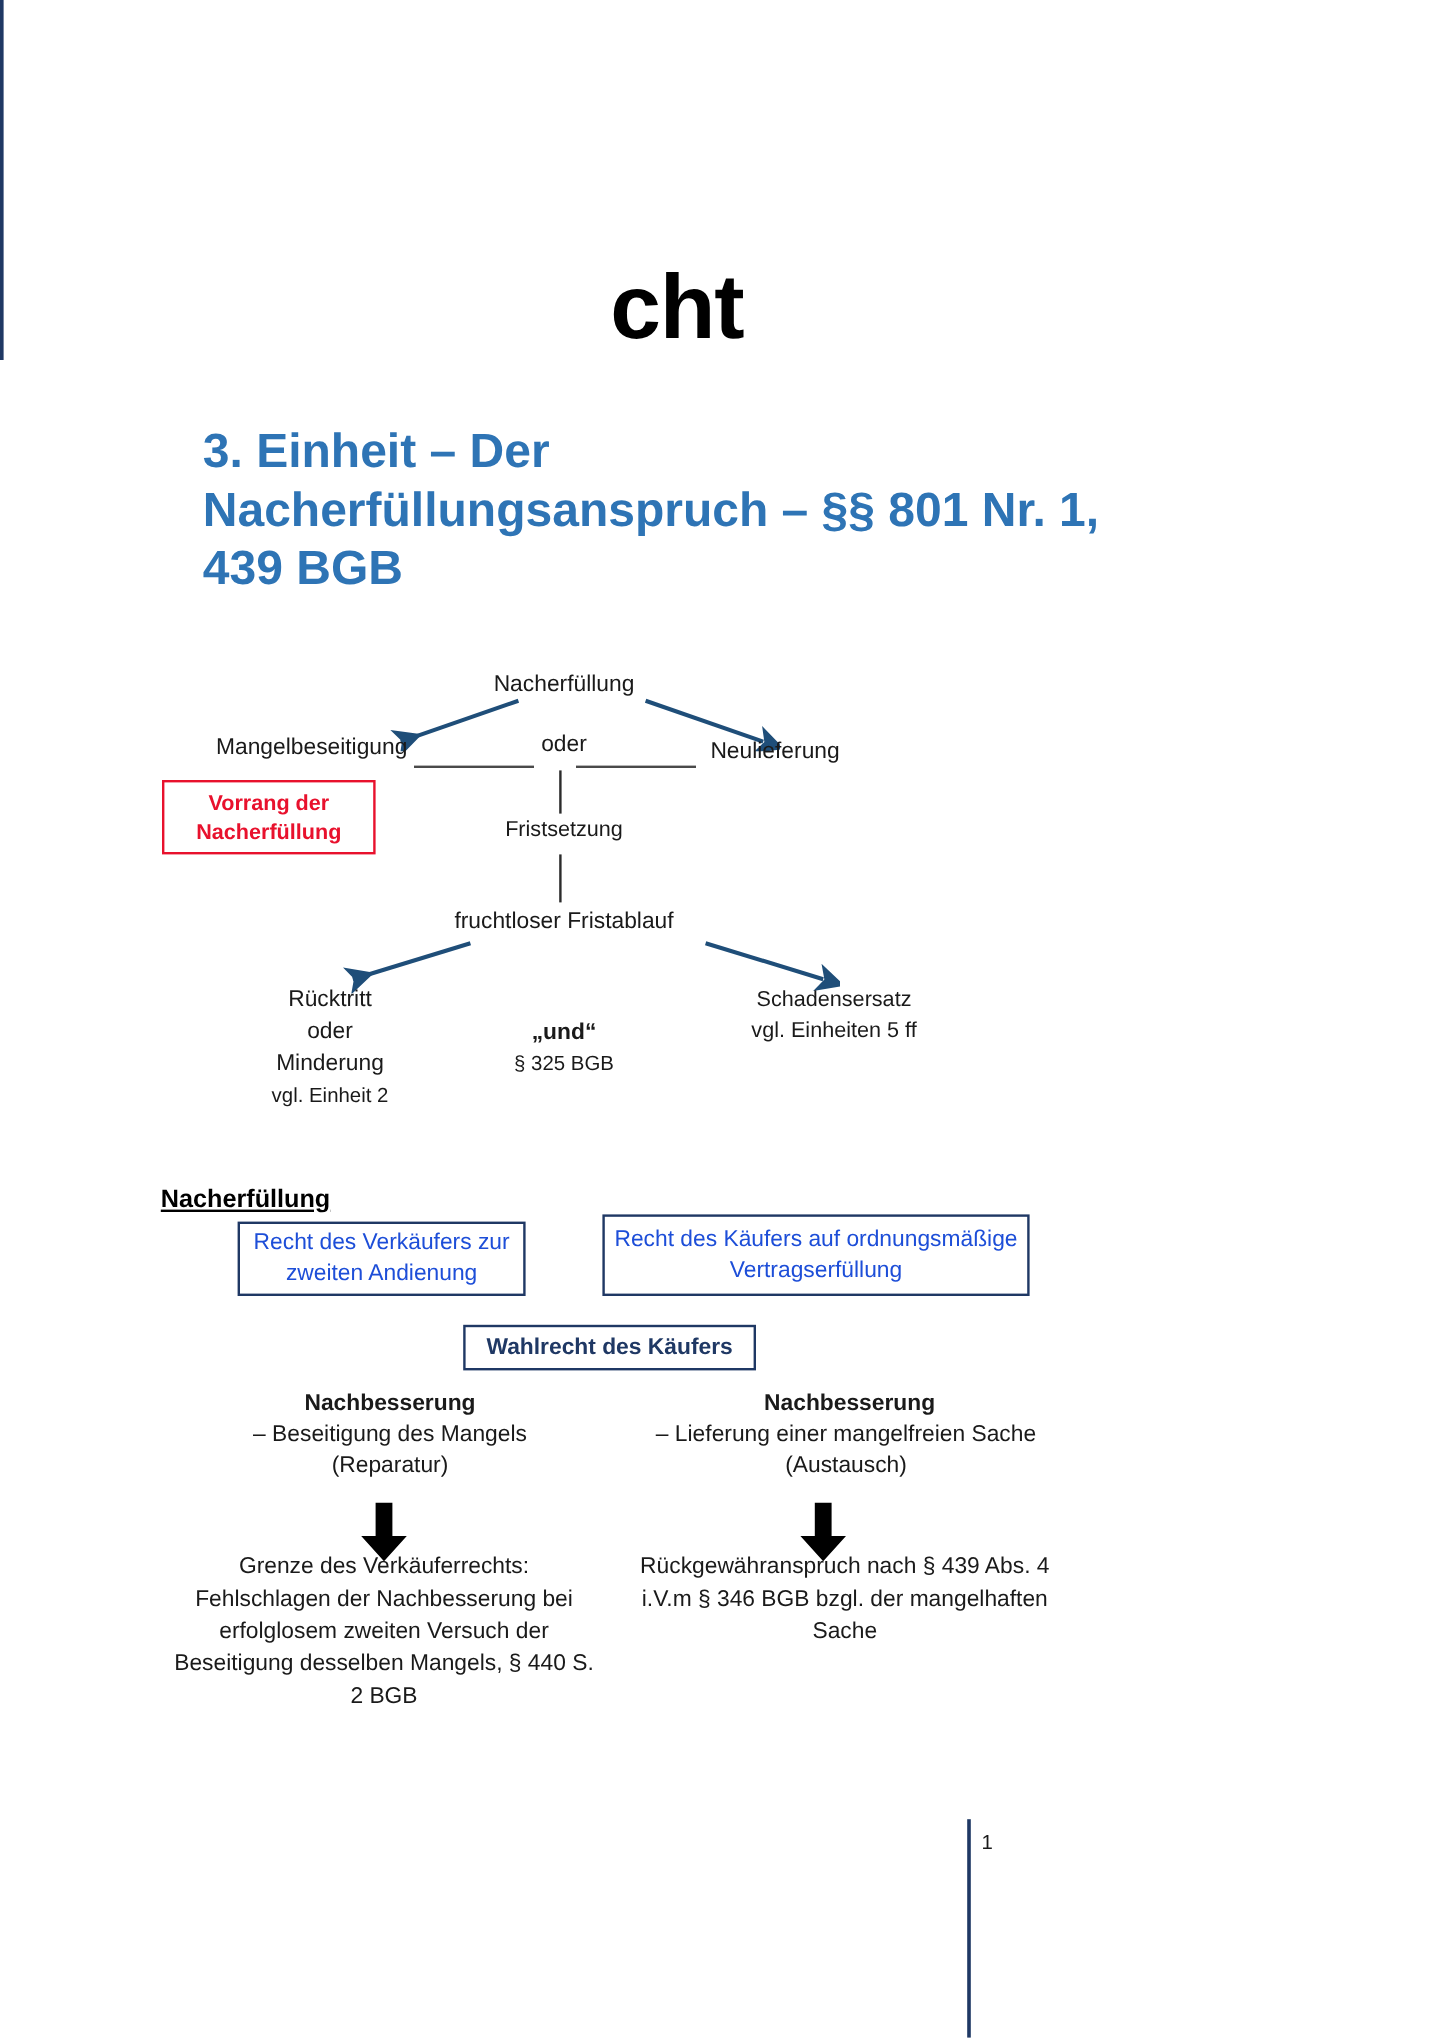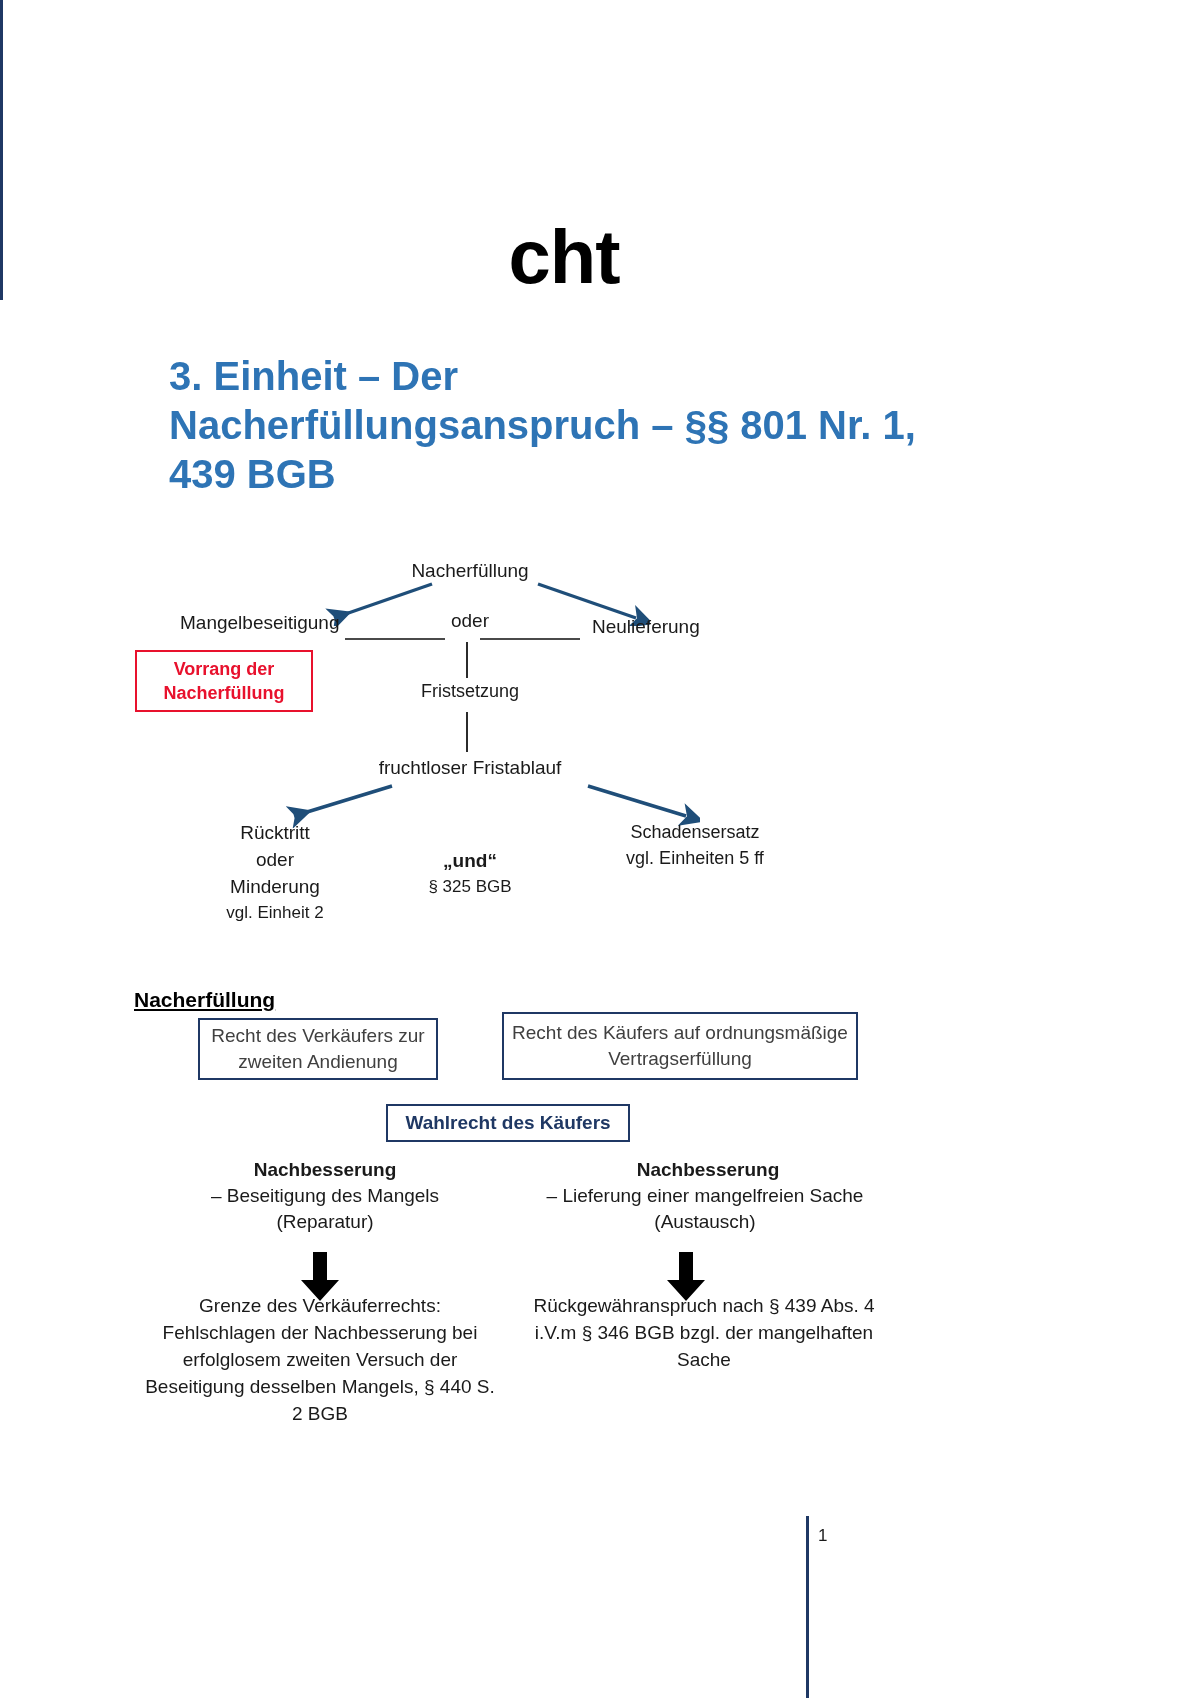--- a/index.html
+++ b/index.html
@@ -132,21 +132,21 @@
   .nbox {
     position: absolute;
     border: 2px solid #1F3864;
     box-sizing: border-box;
     display: flex;
     align-items: center;
     justify-content: center;
     text-align: center;
     font-size: 19px;
     line-height: 1.38;
-    color: #404040;
+    color: #1d4ed8;
     background: #fff;
     padding: 4px 8px;
   }
   #d2-box-verkaeufer { left: 198px; top: 1018px; width: 240px; height: 62px; }
   #d2-box-kaeufer    { left: 502px; top: 1012px; width: 356px; height: 68px; }
   #d2-box-wahlrecht  {
     left: 386px; top: 1104px; width: 244px; height: 38px;
     font-weight: bold; color: #1F3864; font-size: 19px;
   }
 

